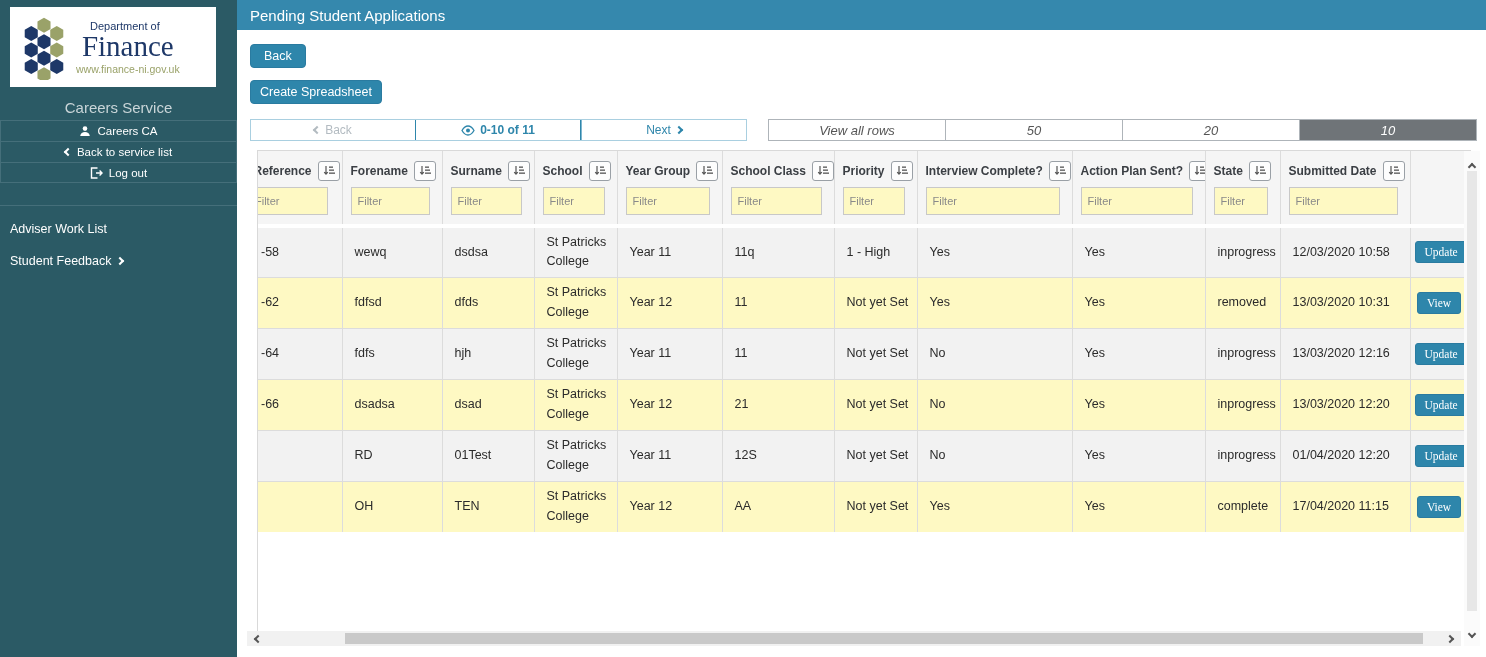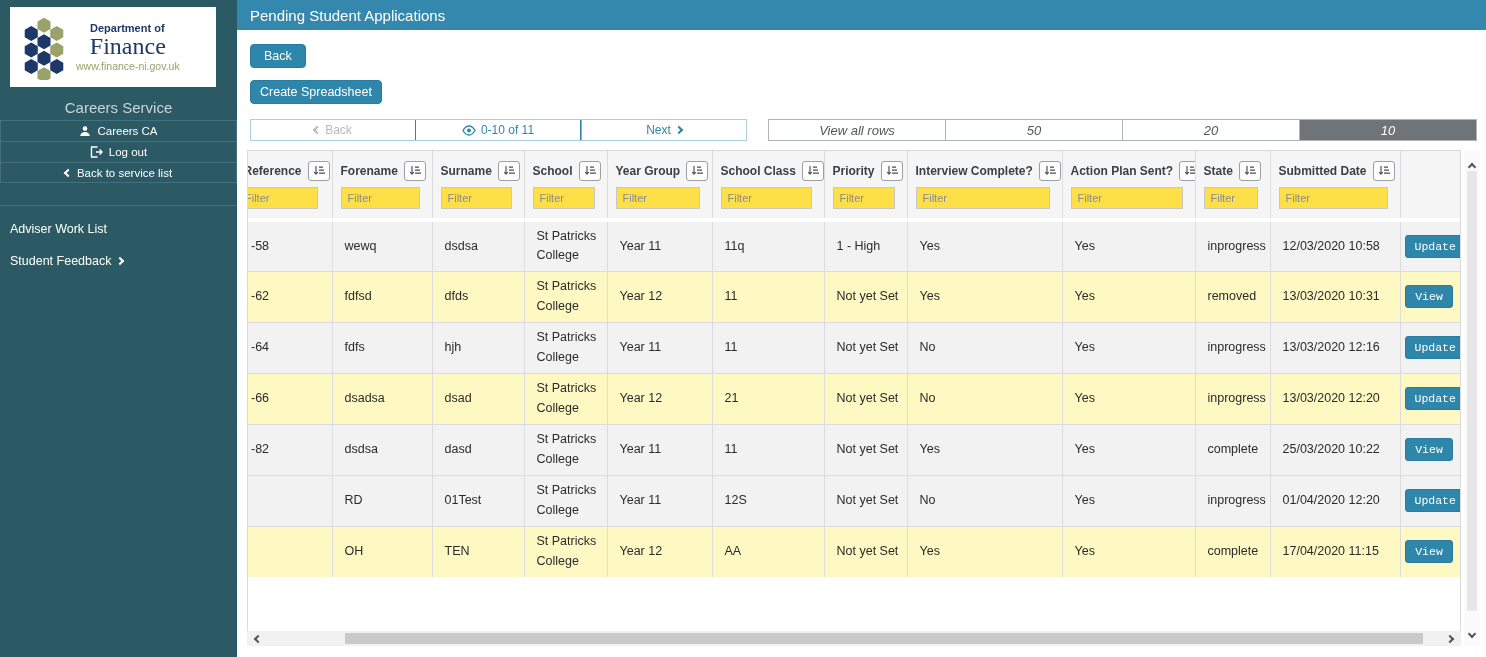--- a/index.html
+++ b/index.html
@@ -4,22 +4,22 @@
 <style>
   * { margin:0; padding:0; box-sizing:border-box; }
   html,body { width:1486px; height:657px; overflow:hidden; background:#fff;
               font-family:"Liberation Sans", sans-serif; }
 
   
   #sidebar { position:absolute; left:0; top:0; width:237px; height:657px; background:#2b5a65; }
   #logo-box { position:absolute; left:10px; top:7px; width:206px; height:80px; background:#fff; display:flex; align-items:center; padding:6px 8px; }
   #logo-hex { flex:0 0 52px; height:66px; }
   #logo-text { margin-left:6px; display:flex; flex-direction:column; align-items:center; }
-  .logo-line1 { font-size:11px; color:#1e3868; font-weight:bold; align-self:flex-start; margin-left:14px; }
-  .logo-line2 { font-family:"Liberation Serif", serif; font-size:24px; color:#1e3868; line-height:1; }
+  .logo-line1 { font-size:11px; color:#1e3868; font-weight:normal; align-self:flex-start; margin-left:14px; }
+  .logo-line2 { font-family:"Liberation Serif", serif; font-size:29px; color:#1e3868; line-height:1; }
   .logo-line3 { font-size:10.5px; color:#9aa269; margin-top:2px; }
   #service-title { position:absolute; top:99px; width:100%; text-align:center; color:#c9d5d8; font-size:15px; }
   #sidebar-buttons { position:absolute; top:120px; width:100%; }
   .sb-btn { height:21px; border:1px solid #456f7a; border-bottom:none; color:#fff; font-size:11.5px;
             display:flex; align-items:center; justify-content:center; gap:6px; cursor:pointer; }
   .sb-btn:last-child { border-bottom:1px solid #456f7a; }
   .sb-ic { display:inline-flex; align-items:center; }
   #sidebar-divider { position:absolute; top:205px; left:0; width:100%; border-top:1px solid #456f7a; }
   #sidebar-nav { position:absolute; top:213px; width:100%; }
   .nav-item { color:#fff; font-size:12.5px; padding:9px 10px; cursor:pointer; display:flex; align-items:center; gap:6px; }
@@ -37,51 +37,51 @@
               font-size:12.5px; padding:4px 13px; cursor:pointer; font-family:inherit; }
   #btn-back { left:13px; top:44px; }
   #btn-create { left:13px; top:80px; padding:4px 9px; }
 
   
   #pager-left { position:absolute; left:13px; top:119px; width:497px; height:22px; display:flex;
                 border:1px solid #a9cfe0; background:#fff; }
   .pg-cell { flex:1; display:flex; align-items:center; justify-content:center; gap:5px;
              font-size:12px; color:#2e86ab; cursor:pointer; }
   .pg-cell + .pg-cell { border-left:1px solid #7fb6cf; }
-  #pg-range { border-left:1px solid #2e86ab !important; border-right:1px solid #2e86ab; font-weight:normal;text-align:right; }
+  #pg-range { border-left:1px solid #2e86ab !important; border-right:1px solid #2e86ab; font-weight:bold;text-align:right; }
   .pg-disabled { color:#b3bbc1; }
   #pager-right { position:absolute; left:531px; top:119px; width:709px; height:22px; display:flex;
                  border:1px solid #aeb4b9; background:#fff; }
   .size-cell { flex:1; display:flex; align-items:center; justify-content:center; font-size:13px;
                color:#555; cursor:pointer;font-style:italic; }
   .size-cell + .size-cell { border-left:1px solid #aeb4b9; }
   .size-selected { background:#6f7478; color:#fff;text-align:right; }
 
   
-  #table-wrap { position:absolute; left:10px; top:150px; width:1214px; height:481px;
+  #table-wrap { position:absolute; left:20px; top:150px; width:1214px; height:481px;
                 border:1px solid #d9d9d9; border-bottom:none; overflow:hidden; background:#fff; }
   table { border-collapse:collapse; table-layout:fixed; width:1214px; }
   th, td { border-right:1px solid #dcdcdc; vertical-align:middle; text-align:left; overflow:hidden; }
   thead tr { background:#f5f5f5; }
   .th-inner { display:flex; align-items:center; gap:6px; white-space:nowrap; padding:10px 2px 4px 8px; }
   .clip-left { justify-content:flex-end; overflow:hidden; padding-left:0; }
   .th-label { font-size:12px; font-weight:bold; color:#3b3f44; }
   .sort-btn { flex:0 0 22px; height:20px; border:1px solid #9aa0a6; border-radius:3px; background:#fdfdfd;
               display:inline-flex; align-items:center; justify-content:center; cursor:pointer; }
   .filter-row td { padding:2px 12px 9px 8px; border-bottom:4px solid #fff; }
-  .filter-input { width:100%; height:22px; border:1px solid #c8c8c8; border-radius:0; font-size:11px;
-                  padding:0 6px; font-family:inherit; color:#333; background:#fde047; }
+  .filter-input { width:100%; height:28px; border:1px solid #c8c8c8; border-radius:0; font-size:11px;
+                  padding:0 6px; font-family:inherit; color:#333; background:#fef9c3; }
   .filter-input::placeholder { color:#8a8a8a; }
   td.ref-cell .filter-input { margin-left:-18px; width:80px; }
   tbody tr { height:51px; border-top:1px solid #dcdcdc; background:#fef9c3; }
   tbody tr.odd { background:#f2f2f2; }
   tbody td { font-size:12.5px; color:#2b2b2b; padding:4px 8px 4px 12px; line-height:1.55; }
   tbody td.ref-cell { padding-left:3px; }
   .row-btn { background:#2e86ab; color:#fff; border:1px solid #2a7ba0; border-radius:3px; font-size:11.5px;
-             padding:4px 9px; cursor:pointer; font-family:Liberation Mono, monospace; }
+             padding:4px 9px; cursor:pointer; font-family:Liberation Serif, serif; }
 
   
   #hscroll { position:absolute; left:10px; top:631px; width:1214px; height:15px; background:#f1f1f1;
              display:flex; align-items:center; }
   #hscroll .sc-arrow { width:22px; display:flex; justify-content:center; cursor:pointer; color:#555; }
   #h-thumb { position:absolute; left:98px; width:1078px; height:11px; top:2px; background:#c9c9c9; cursor:pointer; }
   #vscroll { position:absolute; left:1227px; top:151px; width:16px; height:495px; background:#fbfbfb;
              display:flex; flex-direction:column; align-items:center; justify-content:space-between; padding:5px 0; }
   #vscroll .sc-arrow { cursor:pointer; color:#555; }
   #v-thumb { position:absolute; top:20px; left:3px; width:10px; height:440px; background:#e7e7e7; cursor:pointer; }
@@ -117,32 +117,32 @@
         <span class="sb-ic">
           <svg width="12" height="12" viewBox="0 0 12 12">
             <circle cx="6" cy="3.6" r="2.3" fill="#fff"></circle>
             <path d="M1.2 11 C1.5 8.2 3.5 6.9 6 6.9 C8.5 6.9 10.5 8.2 10.8 11 Z" fill="#fff"></path>
           </svg>
         </span>
         <span>Careers CA</span>
       </div>
       <div class="sb-btn">
         <span class="sb-ic">
+          <span class="chev chev-left"></span>
+        </span>
+        <span>Back to service list</span>
+      </div>
+      <div class="sb-btn">
+        <span class="sb-ic">
           <svg width="13" height="12" viewBox="0 0 13 12">
             <path d="M7.5 1 H1.5 V11 H7.5" fill="none" stroke="#fff" stroke-width="1.4"></path>
             <path d="M6 6 H12 M9.6 3.6 L12 6 L9.6 8.4" fill="none" stroke="#fff" stroke-width="1.4"></path>
           </svg>
         </span>
         <span>Log out</span>
-      </div>
-      <div class="sb-btn">
-        <span class="sb-ic">
-          <span class="chev chev-left"></span>
-        </span>
-        <span>Back to service list</span>
       </div>
     </div>
   <div id="sidebar-divider"></div>
   <div id="sidebar-nav">
       <div class="nav-item">
         <span>Adviser Work List</span>
       </div>
       <div class="nav-item">
         <span>Student Feedback</span>
         <span class="chev chev-right"></span>
@@ -409,34 +409,20 @@
             <td>Year 12</td>
             <td>21</td>
             <td>Not yet Set</td>
             <td>No</td>
             <td>Yes</td>
             <td>inprogress</td>
             <td>13/03/2020 12:20</td>
             <td style="text-align: center; padding-left: 4px;"><button class="row-btn">Update</button></td>
           </tr>
           <tr class="odd">
-            <td class="ref-cell">-82</td>
-            <td>dsdsa</td>
-            <td>dasd</td>
-            <td>St Patricks College</td>
-            <td>Year 11</td>
-            <td>11</td>
-            <td>Not yet Set</td>
-            <td>Yes</td>
-            <td>Yes</td>
-            <td>complete</td>
-            <td>25/03/2020 10:22</td>
-            <td style="text-align: center; padding-left: 4px;"><button class="row-btn">View</button></td>
-          </tr>
-          <tr class="odd">
             <td class="ref-cell"></td>
             <td>RD</td>
             <td>01Test</td>
             <td>St Patricks College</td>
             <td>Year 11</td>
             <td>12S</td>
             <td>Not yet Set</td>
             <td>No</td>
             <td>Yes</td>
             <td>inprogress</td>

